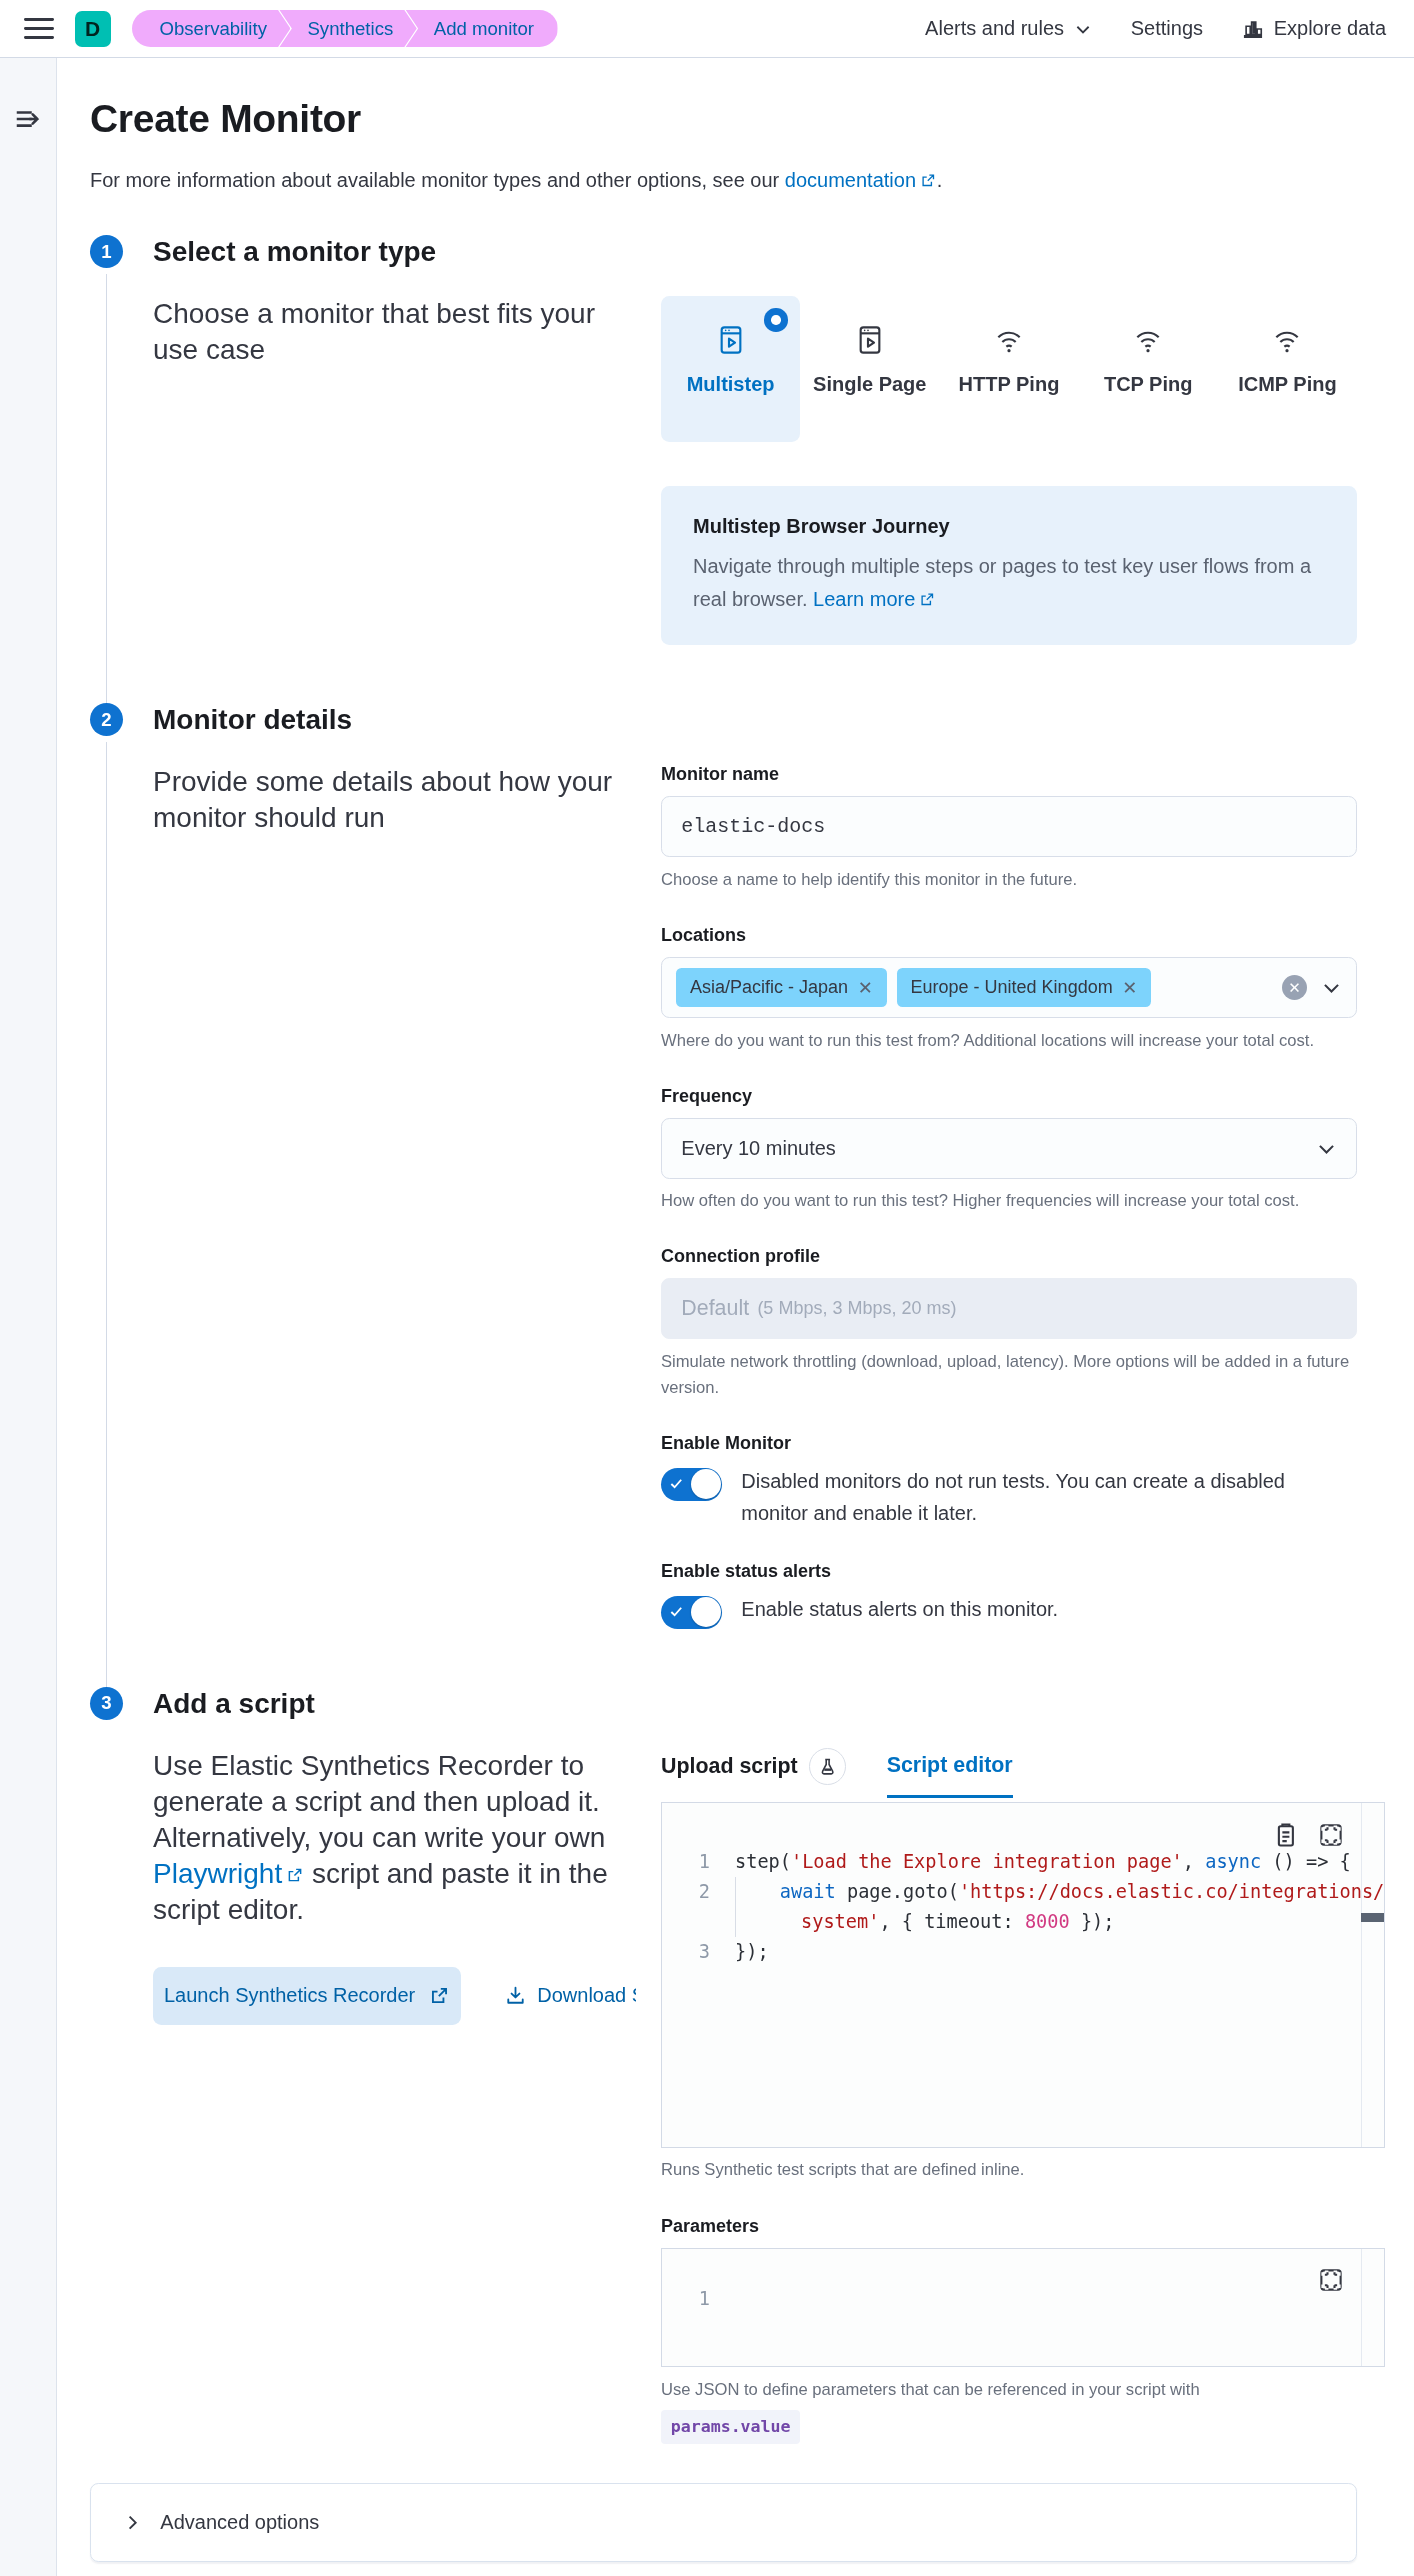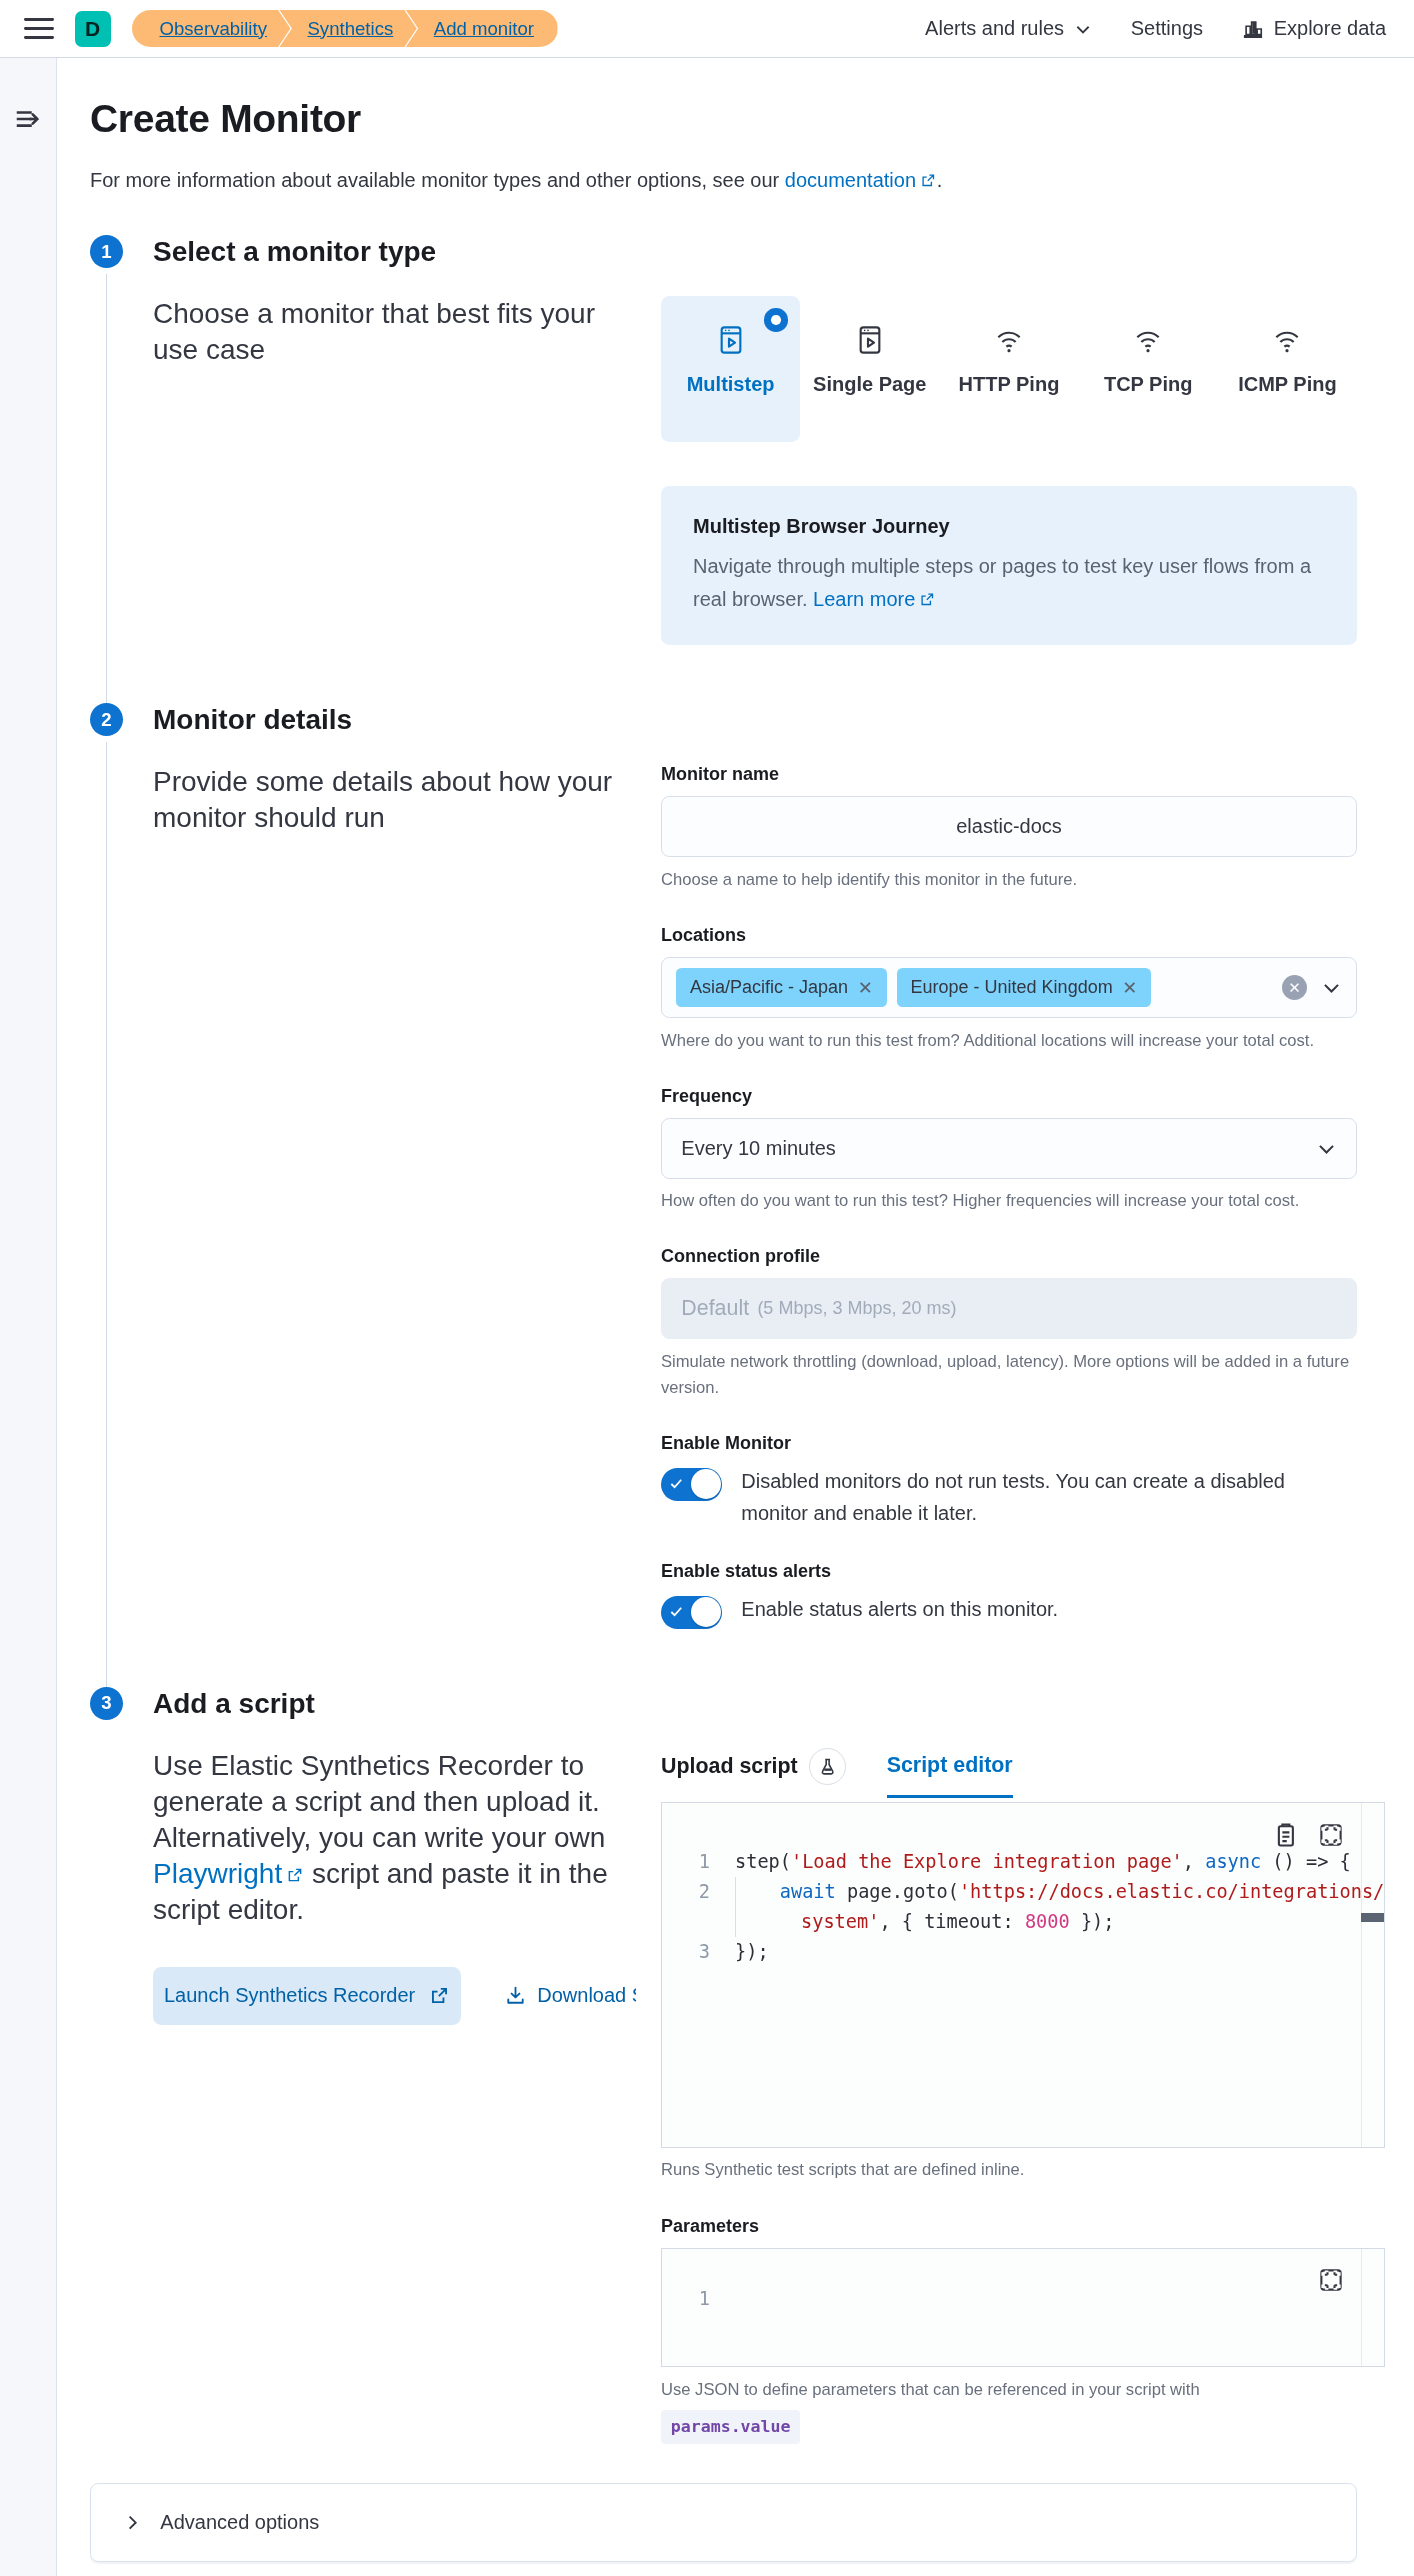--- a/index.html
+++ b/index.html
@@ -19,23 +19,23 @@
   }
   .hamburger { width:30px; height:30px; display:flex; flex-direction:column; justify-content:center; gap:5.5px; cursor:pointer; }
   .hamburger span { display:block; height:3.5px; background:#343741; border-radius:1.4px; }
   .space-badge {
     width:36px; height:36px; border-radius:7px; background:#00BFB3;
     color:#00241F; font-weight:700; font-size:21px;
     display:flex; align-items:center; justify-content:center;
   }
   .breadcrumbs { display:flex; align-items:center; }
   .crumb {
-    background:#fdba74; color:#0061A6; font-size:18.6px;
+    background:#f0abfc; color:#0061A6; font-size:18.6px;
     height:37px; display:flex; align-items:center;
-    padding:0 23.5px 0 28px; margin-left:-11px; cursor:pointer;text-decoration:underline;
+    padding:0 23.5px 0 28px; margin-left:-11px; cursor:pointer;
   }
   .crumb.first { margin-left:0; border-radius:18.6px 0 0 18.6px;
     clip-path:polygon(0 0, calc(100% - 12.4px) 0, 100% 50%, calc(100% - 12.4px) 100%, 0 100%); }
   .crumb.mid { clip-path:polygon(0 0, calc(100% - 12.4px) 0, 100% 50%, calc(100% - 12.4px) 100%, 0 100%, 12.4px 50%); }
   .crumb.last { border-radius:0 18.6px 18.6px 0;
     clip-path:polygon(0 0, 100% 0, 100% 100%, 0 100%, 12.4px 50%); }
   .header-right { margin-left:auto; display:flex; align-items:center; gap:39px; }
   .header-item { display:flex; align-items:center; gap:9.7px; font-size:20px; color:#343741; cursor:pointer; }
   .header-item svg { flex:none; }
   
@@ -82,21 +82,21 @@
   }
   .callout-title { font-size:20px; font-weight:700; color:#1A1C21; }
   .callout-body { margin-top:12.4px; font-size:20px; line-height:33px; color:#5A6270; }
   
   .form-row { margin-bottom:32px; }
   .field-label { font-size:18px; font-weight:700; color:#1A1C21; margin-bottom:11px; }
   .input-box {
     height:61px; border-radius:8.3px; background:#FBFDFE; border:1.4px solid #D8DEE9;
     display:flex; align-items:center; padding:0 19.3px; font-size:20px; color:#343741; width:100%;
   }
-  input.input-box { outline:none; font-family:Liberation Sans, sans-serif;text-align:center; }
+  input.input-box { outline:none; font-family:Liberation Mono, monospace; }
   .help { margin-top:9.7px; font-size:16.6px; line-height:26px; color:#69707D; }
   .combo-box { padding:0 14px; gap:9.7px; cursor:pointer; }
   .pill {
     background:#7dd3fc; border-radius:5.5px; padding:8.3px 14px; font-size:18px; color:#343741;
     display:flex; align-items:center; gap:9.7px; white-space:nowrap;
   }
   .pill .x { color:#5A6270; font-size:18px; cursor:pointer; }
   .combo-right { margin-left:auto; display:flex; align-items:center; gap:14px; }
   .clear-btn { width:25px; height:25px; border-radius:50%; background:#98A2B3; color:#fff; font-size:15px; display:flex; align-items:center; justify-content:center; cursor:pointer; }
   .chevron { color:#343741; }

